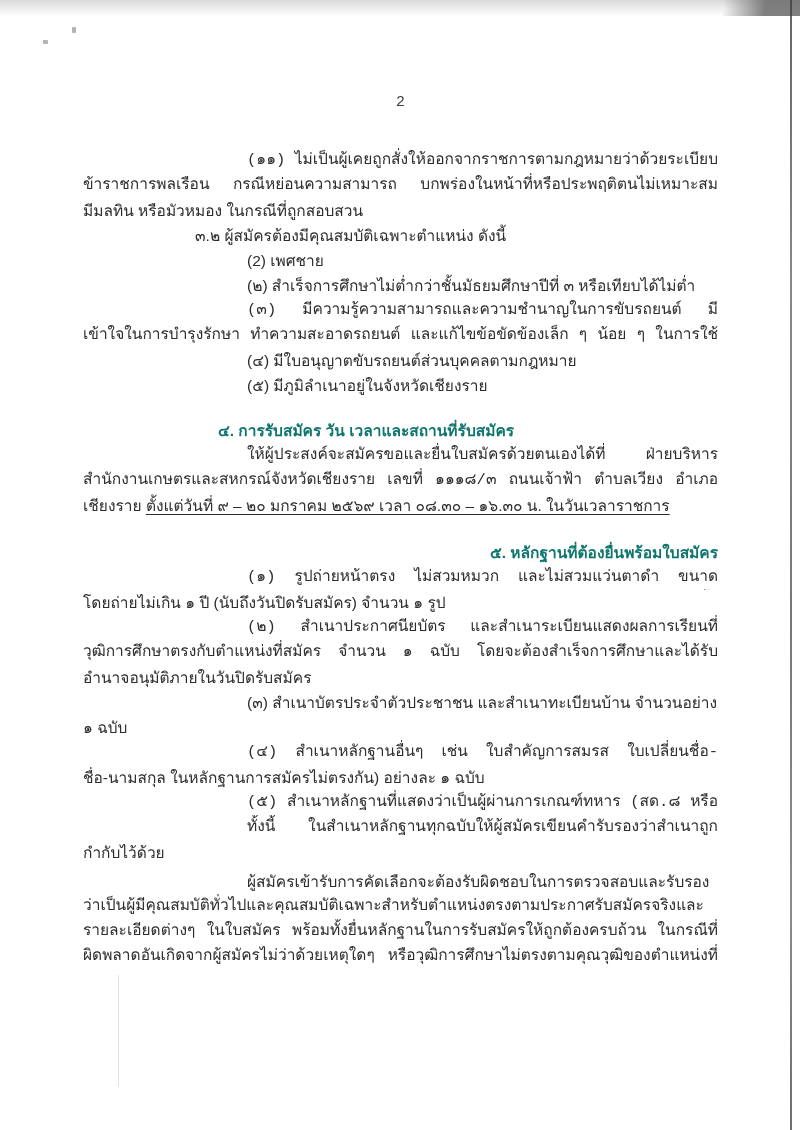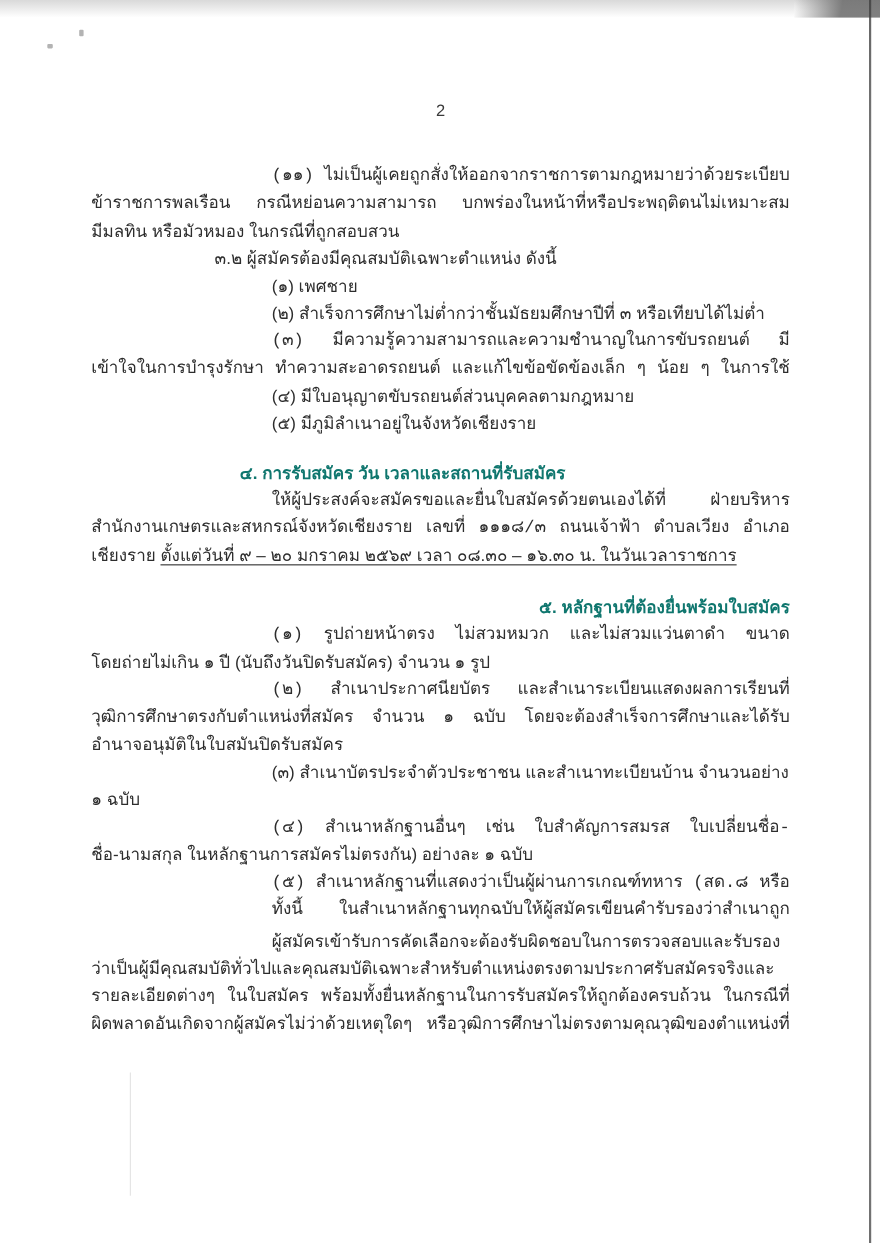--- a/index.html
+++ b/index.html
@@ -62,40 +62,41 @@
 <div class="speckle speckle-2"></div>
 <div class="fold-line"></div>
 
 <div class="content">
   <div class="page-num">2</div>
   <div id="doc-body">
       <div class="line i-item fill">(๑๑) ไม่เป็นผู้เคยถูกสั่งให้ออกจากราชการตามกฎหมายว่าด้วยระเบียบ</div>
       <div class="line fill">ข้าราชการพลเรือน กรณีหย่อนความสามารถ บกพร่องในหน้าที่หรือประพฤติตนไม่เหมาะสม หรือกรณี</div>
       <div class="line">มีมลทิน หรือมัวหมอง ในกรณีที่ถูกสอบสวน</div>
       <div class="line i-sub">๓.๒ ผู้สมัครต้องมีคุณสมบัติเฉพาะตำแหน่ง ดังนี้</div>
-      <div class="line i-item">(๑) เพศชาย</div>
+      <div class="line i-item">(2) เพศชาย</div>
       <div class="line i-item">(๒) สำเร็จการศึกษาไม่ต่ำกว่าชั้นมัธยมศึกษาปีที่ ๓ หรือเทียบได้ไม่ต่ำกว่านี้</div>
       <div class="line i-item fill">(๓) มีความรู้ความสามารถและความชำนาญในการขับรถยนต์ มีความรู้ความ</div>
       <div class="line fill">เข้าใจในการบำรุงรักษา ทำความสะอาดรถยนต์ และแก้ไขข้อขัดข้องเล็ก ๆ น้อย ๆ ในการใช้รถยนต์ได้</div>
       <div class="line i-item">(๔) มีใบอนุญาตขับรถยนต์ส่วนบุคคลตามกฎหมาย</div>
       <div class="line i-item">(๕) มีภูมิลำเนาอยู่ในจังหวัดเชียงราย</div>
       <div class="line i-head bold" style="margin-top: 20px;">๔. การรับสมัคร วัน เวลาและสถานที่รับสมัคร</div>
       <div class="line i-item fill">ให้ผู้ประสงค์จะสมัครขอและยื่นใบสมัครด้วยตนเองได้ที่ ฝ่ายบริหารทั่วไป</div>
       <div class="line fill">สำนักงานเกษตรและสหกรณ์จังหวัดเชียงราย เลขที่ ๑๑๑๘/๓ ถนนเจ้าฟ้า ตำบลเวียง อำเภอเมือง จังหวัด</div>
       <div class="line"><span>เชียงราย </span><span class="u">ตั้งแต่วันที่ ๙ – ๒๐ มกราคม ๒๕๖๙  เวลา ๐๘.๓๐ – ๑๖.๓๐ น. ในวันเวลาราชการ</span></div>
       <div class="line i-head bold" style="margin-top: 22px; text-align: right;">๕. หลักฐานที่ต้องยื่นพร้อมใบสมัคร</div>
       <div class="line i-item fill">(๑) รูปถ่ายหน้าตรง ไม่สวมหมวก และไม่สวมแว่นตาดำ ขนาด ๑.๕ X ๒ นิ้ว</div>
       <div class="line">โดยถ่ายไม่เกิน ๑ ปี (นับถึงวันปิดรับสมัคร) จำนวน ๑ รูป</div>
       <div class="line i-item fill">(๒) สำเนาประกาศนียบัตร และสำเนาระเบียนแสดงผลการเรียนที่แสดงว่าเป็นผู้มี</div>
       <div class="line fill">วุฒิการศึกษาตรงกับตำแหน่งที่สมัคร จำนวน ๑ ฉบับ โดยจะต้องสำเร็จการศึกษาและได้รับอนุมัติจากผู้มี</div>
-      <div class="line">อำนาจอนุมัติในใบสมันปิดรับสมัคร</div>
+      <div class="line">อำนาจอนุมัติภายในวันปิดรับสมัคร</div>
       <div class="line i-item">(๓) สำเนาบัตรประจำตัวประชาชน และสำเนาทะเบียนบ้าน จำนวนอย่างละ</div>
       <div class="line">๑ ฉบับ</div>
       <div class="line i-item fill">(๔) สำเนาหลักฐานอื่นๆ เช่น ใบสำคัญการสมรส ใบเปลี่ยนชื่อ-นามสกุล (กรณี</div>
       <div class="line">ชื่อ-นามสกุล ในหลักฐานการสมัครไม่ตรงกัน) อย่างละ ๑ ฉบับ</div>
       <div class="line i-item fill">(๕) สำเนาหลักฐานที่แสดงว่าเป็นผู้ผ่านการเกณฑ์ทหาร (สด.๘ หรือ สด.๔๓</div>
       <div class="line i-item fill">ทั้งนี้ ในสำเนาหลักฐานทุกฉบับให้ผู้สมัครเขียนคำรับรองว่าสำเนาถูกต้องและลงชื่อ</div>
+      <div class="line">กำกับไว้ด้วย</div>
       <div class="line i-item" style="margin-top: 4px;">ผู้สมัครเข้ารับการคัดเลือกจะต้องรับผิดชอบในการตรวจสอบและรับรองตนเอง</div>
       <div class="line fill">ว่าเป็นผู้มีคุณสมบัติทั่วไปและคุณสมบัติเฉพาะสำหรับตำแหน่งตรงตามประกาศรับสมัครจริงและจะต้องกรอก</div>
       <div class="line fill">รายละเอียดต่างๆ ในใบสมัคร พร้อมทั้งยื่นหลักฐานในการรับสมัครให้ถูกต้องครบถ้วน ในกรณีที่มีความ</div>
       <div class="line fill">ผิดพลาดอันเกิดจากผู้สมัครไม่ว่าด้วยเหตุใดๆ หรือวุฒิการศึกษาไม่ตรงตามคุณวุฒิของตำแหน่งที่สมัครสอบ</div>
     </div>
 </div>
 
 </body></html>

